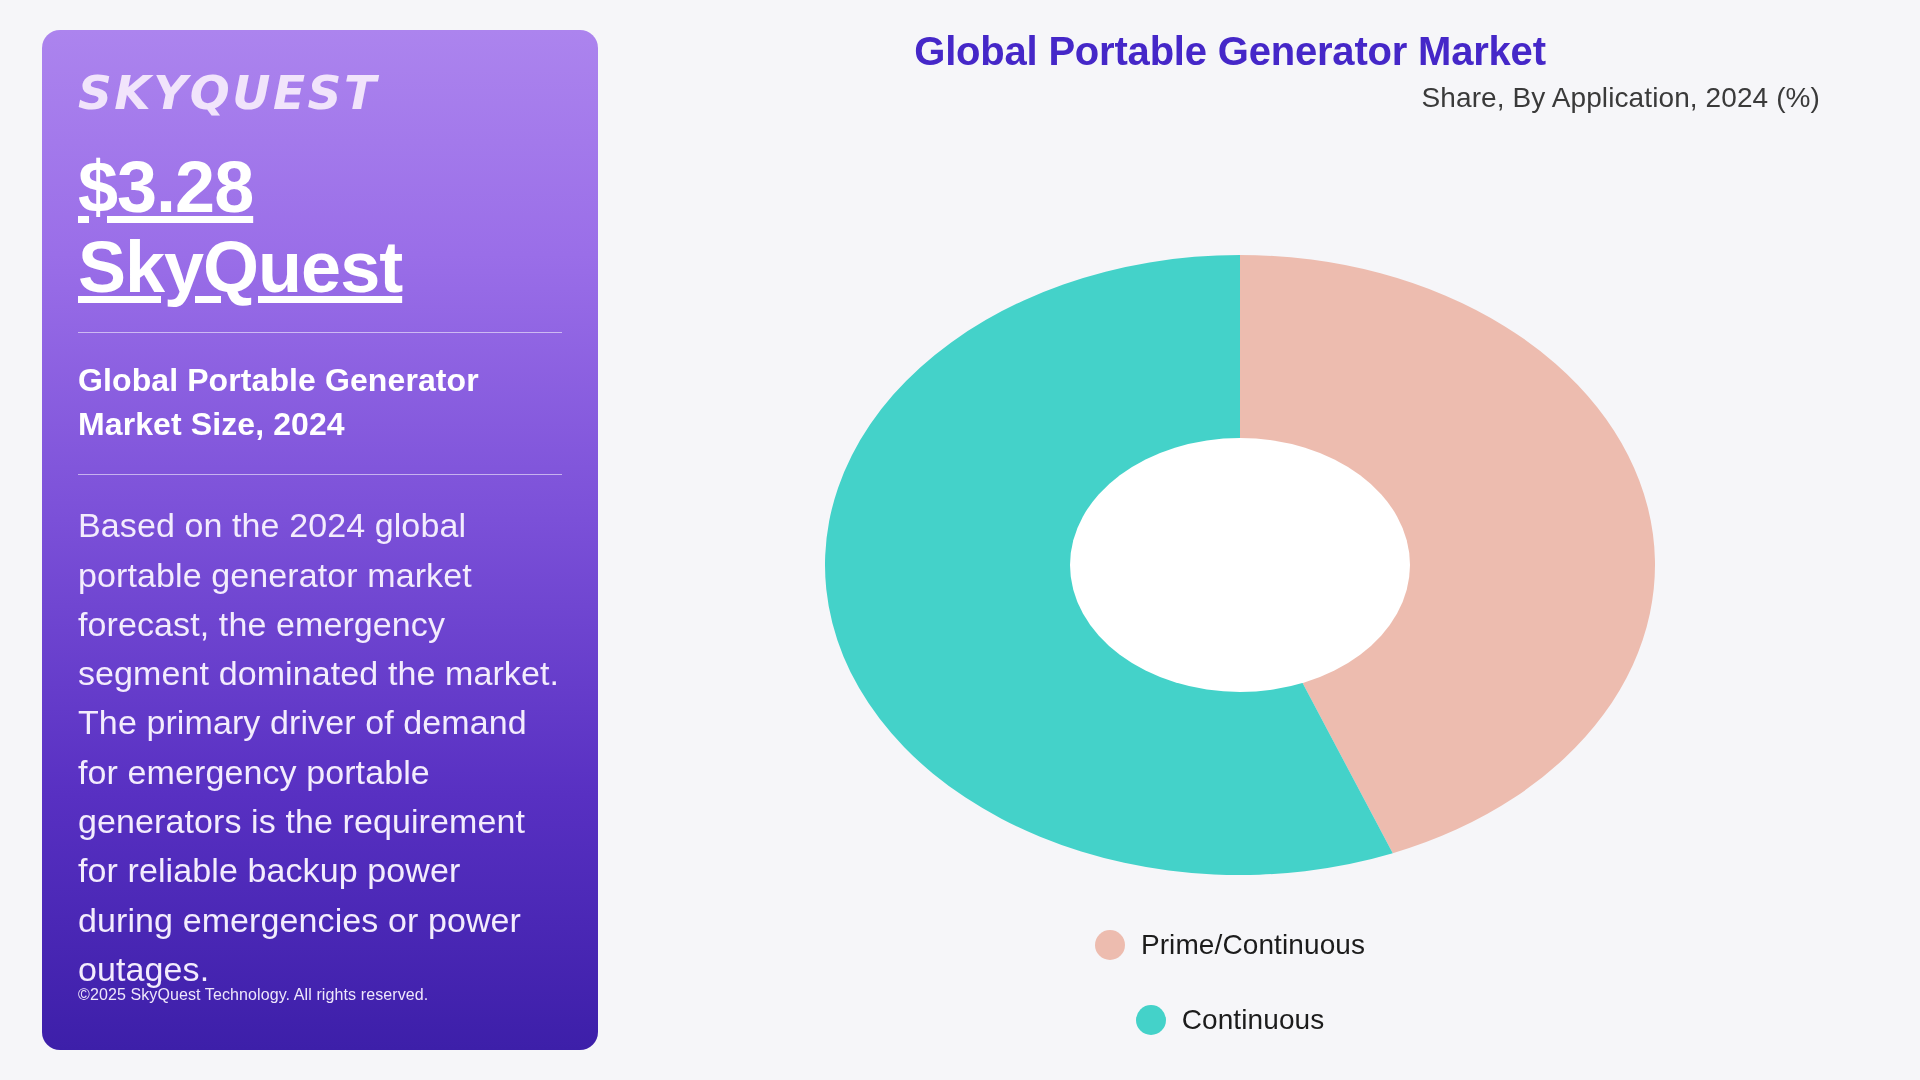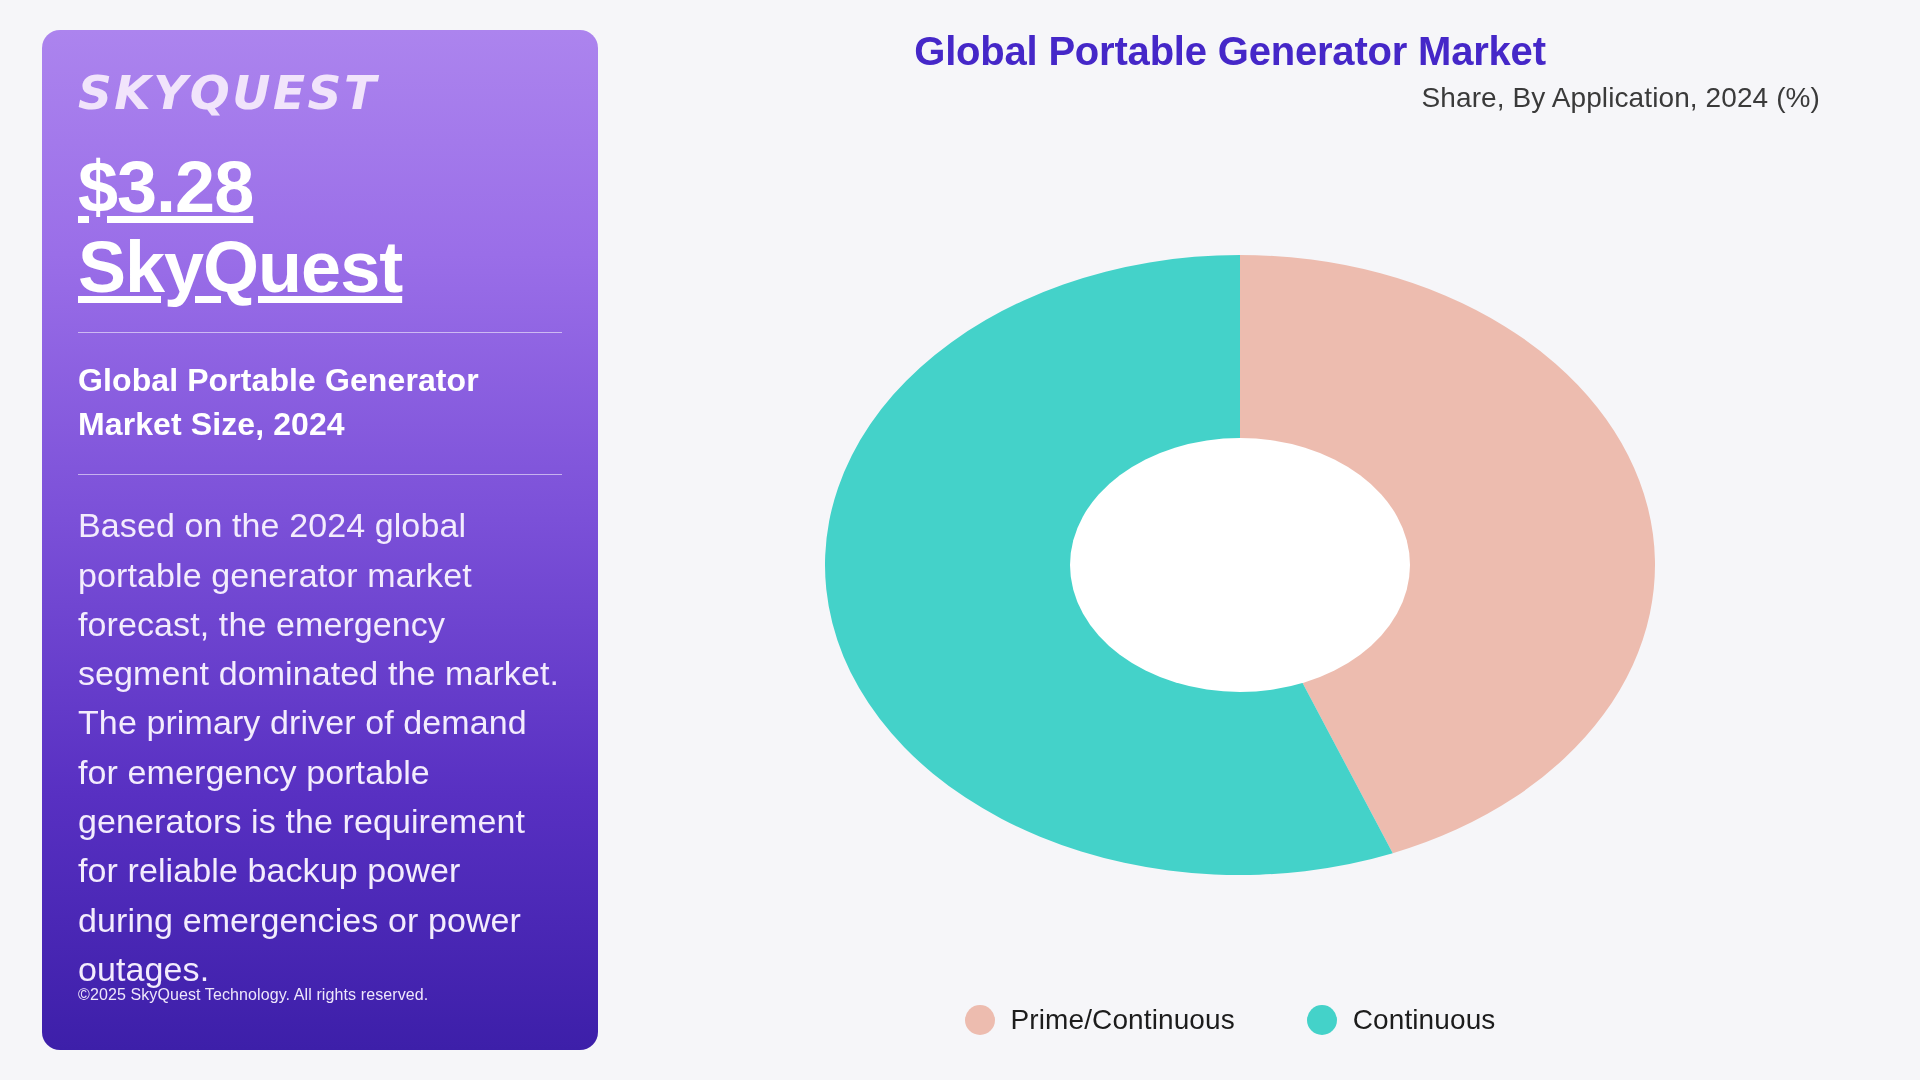--- a/index.html
+++ b/index.html
@@ -133,23 +133,24 @@
     width: 830px;
     height: 620px;
   }
 
   .legend {
     position: absolute;
     bottom: 44px;
     left: 0;
     width: 1180px;
     display: flex;
-    justify-content: center;
+    justify-content: flex-end;
     align-items: center;
-    gap: 72px;
+    gap: 43px;
+    flex-direction: column;
   }
 
   .legend-item {
     display: flex;
     align-items: center;
     gap: 16px;
   }
 
   .legend-swatch {
     width: 30px;

